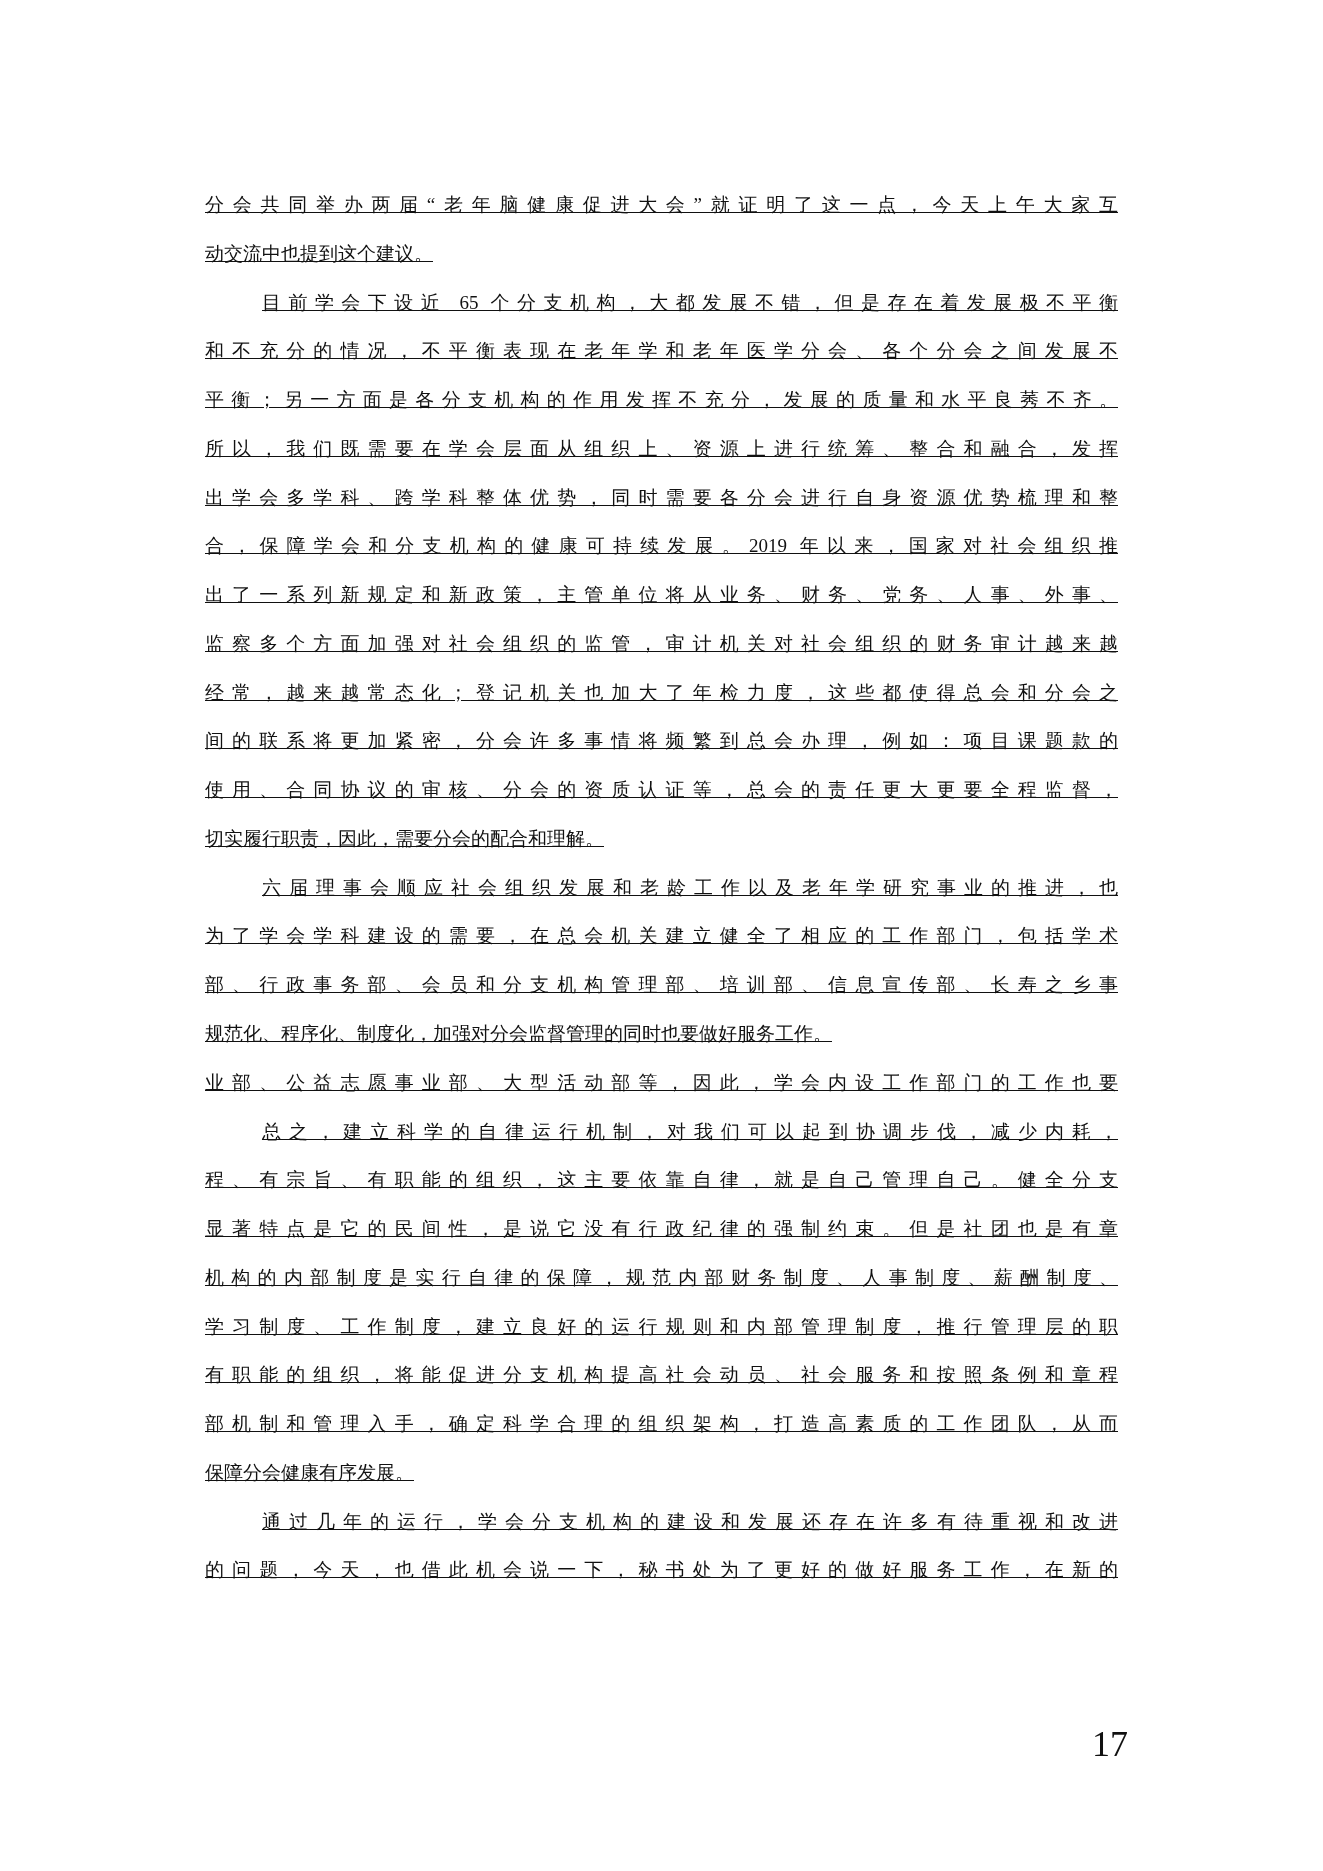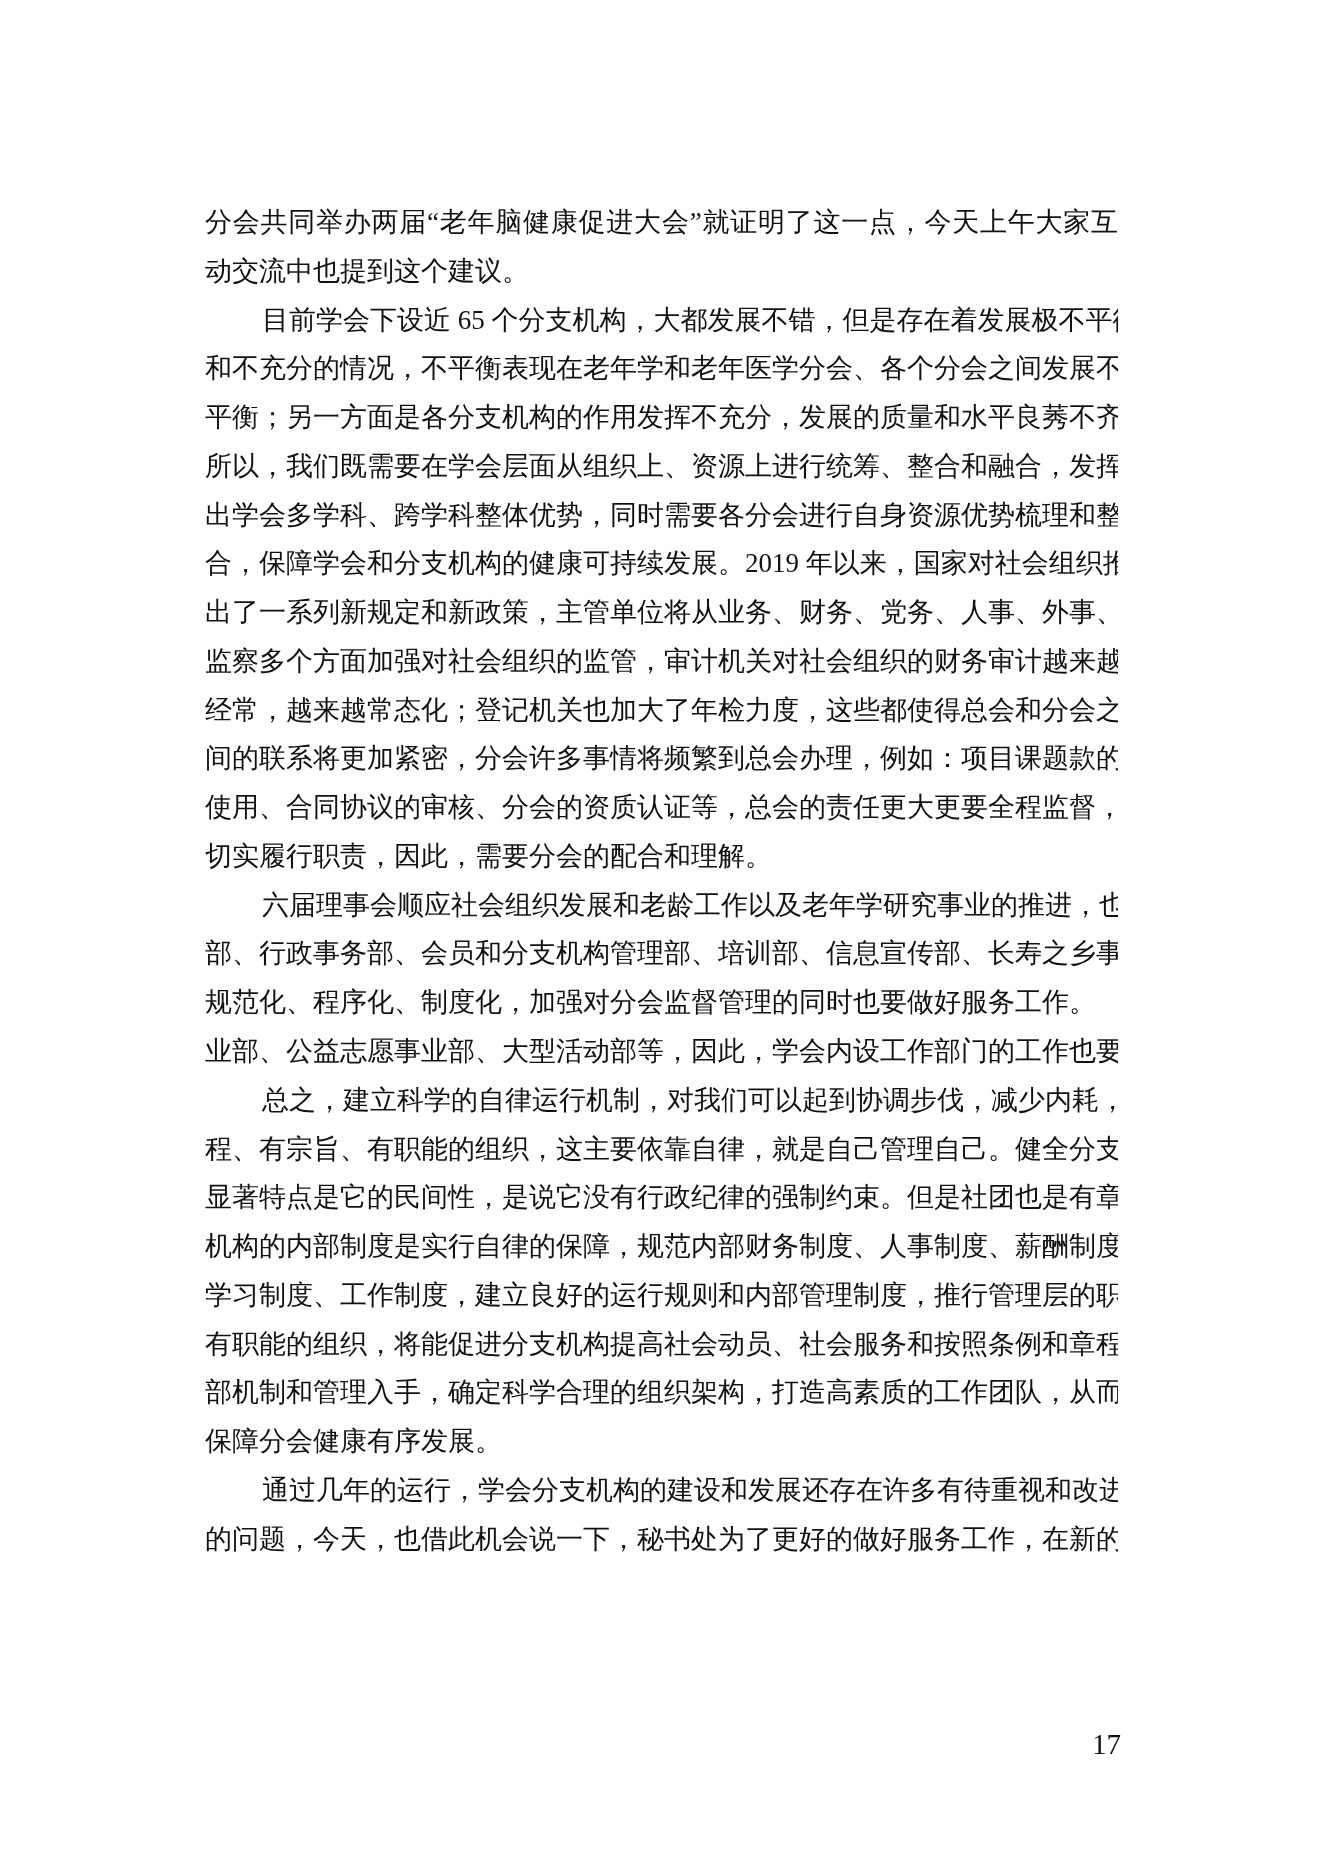--- a/index.html
+++ b/index.html
@@ -16,25 +16,26 @@
     .page {
       position: absolute;
       left: 0; top: 0;
       width: 1323px;
       height: 1871px;
       background: #ffffff;
     }
     .body-text {
       position: absolute;
       left: 205px;
-      top: 198px;
+      top: 181px;
       width: 913px;
       font-family: "Liberation Serif", "DejaVu Serif", serif;
-      font-size: 27px;
+      font-size: 19px;
       color: #111111;
+      text-decoration: underline;
     }
     .line {
       display: block;
       height: 48.77px;
       line-height: 48.77px;
       white-space: nowrap;
       text-align: justify;
       text-align-last: justify;
       text-justify: inter-character;
       letter-spacing: 0;
@@ -44,21 +45,21 @@
       padding-left: 57px;
     }
     .line.last {
       text-align-last: left;
     }
     .page-number {
       position: absolute;
       left: 1092px;
       top: 1728px;
       font-family: "Liberation Serif", "DejaVu Serif", serif;
-      font-size: 29px;
+      font-size: 36px;
       color: #111111;
       line-height: 32px;
     }
   </style>
 </head>
 <body>
 
 <div class="page">
   <div class="body-text">
 
@@ -77,20 +78,21 @@
       <span class="line">出了一系列新规定和新政策，主管单位将从业务、财务、党务、人事、外事、</span>
       <span class="line">监察多个方面加强对社会组织的监管，审计机关对社会组织的财务审计越来越</span>
       <span class="line">经常，越来越常态化；登记机关也加大了年检力度，这些都使得总会和分会之</span>
       <span class="line">间的联系将更加紧密，分会许多事情将频繁到总会办理，例如：项目课题款的</span>
       <span class="line">使用、合同协议的审核、分会的资质认证等，总会的责任更大更要全程监督，</span>
       <span class="line last">切实履行职责，因此，需要分会的配合和理解。</span>
     </div>
 
     <div>
       <span class="line indent">六届理事会顺应社会组织发展和老龄工作以及老年学研究事业的推进，也</span>
+      <span class="line">为了学会学科建设的需要，在总会机关建立健全了相应的工作部门，包括学术</span>
       <span class="line">部、行政事务部、会员和分支机构管理部、培训部、信息宣传部、长寿之乡事</span>
       <span class="line last">规范化、程序化、制度化，加强对分会监督管理的同时也要做好服务工作。</span>
       <span class="line">业部、公益志愿事业部、大型活动部等，因此，学会内设工作部门的工作也要</span>
     </div>
 
     <div>
       <span class="line indent">总之，建立科学的自律运行机制，对我们可以起到协调步伐，减少内耗，</span>
       <span class="line">程、有宗旨、有职能的组织，这主要依靠自律，就是自己管理自己。健全分支</span>
       <span class="line">显著特点是它的民间性，是说它没有行政纪律的强制约束。但是社团也是有章</span>
       <span class="line">机构的内部制度是实行自律的保障，规范内部财务制度、人事制度、薪酬制度、</span>

